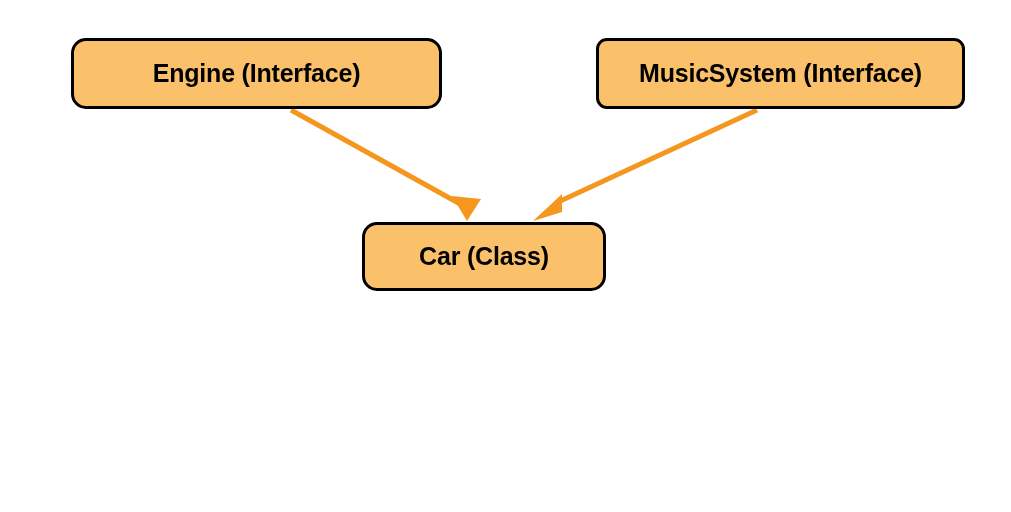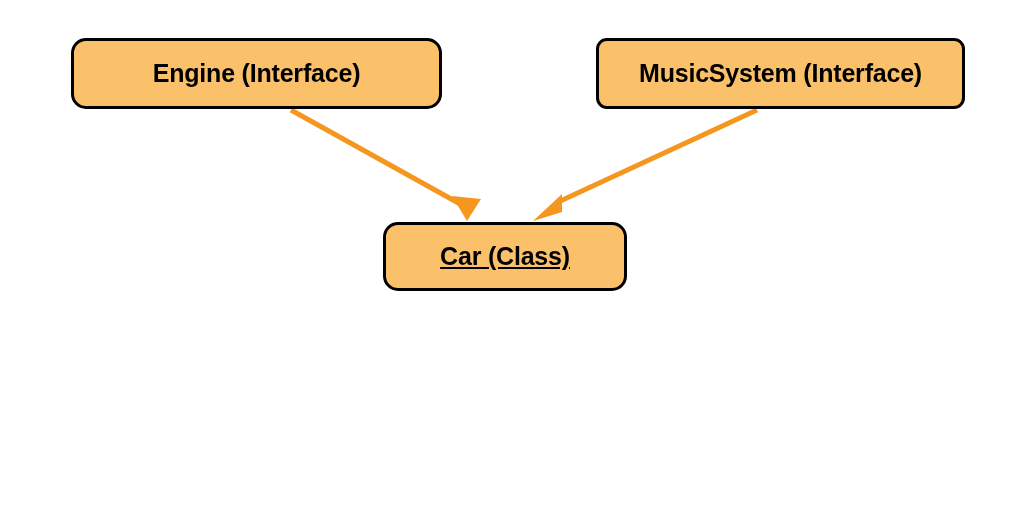--- a/index.html
+++ b/index.html
@@ -53,25 +53,24 @@
     height: 71px;
   }
   #node-musicsystem {
     left: 596px;
     top: 38px;
     width: 369px;
     height: 71px;
     border-radius: 11px;
   }
   #node-car {
-    left: 383px;
+    left: 362px;
     top: 222px;
     width: 244px;
     height: 69px;
-    text-decoration: underline;
   }
 </style>
 </head>
 <body>
 
 <div id="canvas">
 
   <svg id="edges" viewBox="0 0 1011 512" width="1011" height="512" xmlns="http://www.w3.org/2000/svg">
     <g>
       <line x1="291" y1="110" x2="462" y2="205" stroke="#F5961E" stroke-width="5" stroke-linecap="butt"></line>

